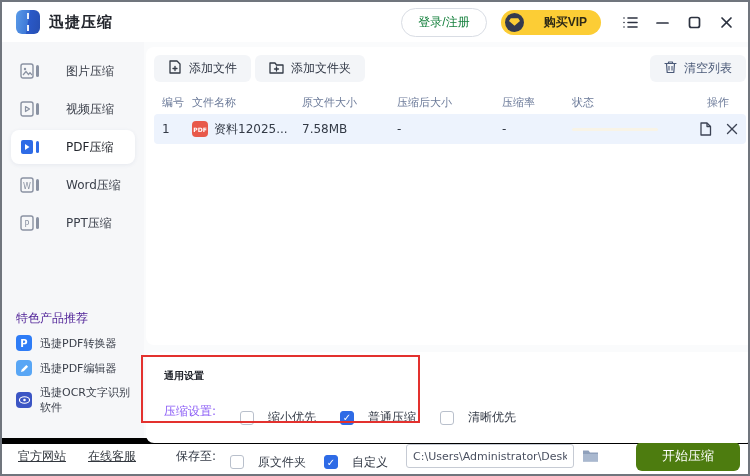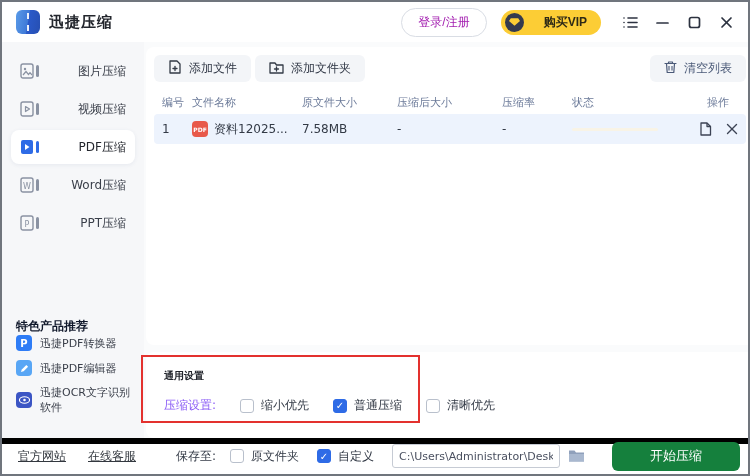--- a/index.html
+++ b/index.html
@@ -12,39 +12,39 @@
 
   
   .topbar { height:40px; background:#fff; display:flex; align-items:center; padding:0 14px; flex:0 0 auto; }
   .app-icon { position:relative; width:24px; height:24px; border-radius:6px;
     background:linear-gradient(100deg,#5a9be8 0%,#3f7ad8 48%,#2a59c8 52%,#274fb2 100%); margin-right:9px; }
   .app-icon .zip { position:absolute; left:50%; top:3px; bottom:3px; width:0;
     border-left:2px dashed #eaf1fb; transform:translateX(-1px); }
   .app-title { font-size:15px; font-weight:bold; color:#23262d; letter-spacing:1px; }
   .topbar-right { margin-left:auto; display:flex; align-items:center; gap:14px; }
   .login-btn { border:1px solid #d9dde4; border-radius:15px; background:#fff; padding:5px 16px;
-    font-size:12px; color:#a21caf; cursor:pointer; }
+    font-size:12px; color:#15803d; cursor:pointer; }
   .vip-btn { display:flex; align-items:center; gap:20px; background:#fccd35; border:none; border-radius:15px;
     padding:3px 14px 3px 4px; font-size:12px; color:#2e2a16; font-weight:bold; cursor:pointer; }
   .vip-badge { width:19px; height:19px; border-radius:50%; background:#343a4e; display:flex; align-items:center; justify-content:center; }
   .win-icons { display:flex; align-items:center; gap:17px; margin-left:8px; color:#2c3240; }
   .win-icons .wi { width:15px; height:15px; display:flex; align-items:center; justify-content:center; cursor:pointer; }
 
   
   .body { flex:1 1 auto; display:flex; min-height:0; }
 
   
   .sidebar { width:142px; background:#f6f7f9; display:flex; flex-direction:column; padding:10px 0 10px 0; flex:0 0 auto; }
   .nav-item { display:flex; align-items:center; gap:26px; height:34px; margin:2px 9px; padding:0 9px;
-    border-radius:8px; font-size:12px; color:#3a3f4a; cursor:pointer;justify-content:space-between; }
+    border-radius:8px; font-size:12px; color:#3a3f4a; cursor:pointer; }
   .nav-item.active { background:#fff; box-shadow:0 1px 4px rgba(40,60,110,.08); color:#23262d; }
   .nav-icon { width:20px; height:18px; display:flex; align-items:center; color:#8a92a2; }
   .nav-item.active .nav-icon { color:#2e6be6; }
   .side-products { margin-top:auto; padding:0 14px 4px 14px; }
-  .products-title { font-size:12px; font-weight:bold; color:#0f172a; margin-bottom:0; }
+  .products-title { font-size:12px; font-weight:normal; color:#4c1d95; margin-bottom:8px; }
   .product-item { display:flex; align-items:center; gap:8px; margin-bottom:9px; font-size:11px; color:#3a3f4a; cursor:pointer; }
   .p-icon { width:16px; height:16px; border-radius:4px; display:flex; align-items:center; justify-content:center;
     color:#fff; font-size:10px; font-weight:bold; flex:0 0 auto; }
 
   
   .main { flex:1 1 auto; position:relative; background:#fafbfc; padding:5px 6px 0 2px; display:flex; flex-direction:column; }
   .file-card { background:#fff; border-radius:8px; height:298px; padding:8px 8px 0 8px; flex:0 0 auto; }
   .toolbar { display:flex; align-items:flex-start; gap:4px; margin-bottom:8px; }
   .tool-btn { display:flex; align-items:center; gap:7px; background:#f3f5f8; border:none; border-radius:6px;
     height:27px; padding:0 14px; font-size:12px; color:#2f3644; cursor:pointer; }
@@ -57,39 +57,39 @@
   .pdf-chip { width:16px; height:16px; border-radius:4px; background:#e8594a; color:#fff; font-size:6px; font-weight:bold;
     display:flex; align-items:center; justify-content:center; flex:0 0 auto; }
   .status-bar { width:86px; height:3px; border-radius:2px; background:#f8f3e6; }
   .row-ops { display:flex; align-items:center; justify-content:center; gap:14px; width:56px; color:#3c4354; }
   .op { cursor:pointer; display:flex; align-items:center; }
 
   .settings-card { background:#fff; border-radius:8px; margin-top:7px; flex:1 1 auto; padding:17px 18px; }
   .settings-title { font-size:10px; font-weight:bold; color:#23262d; margin-bottom:14px; }
   .settings-row { display:flex; align-items:center; gap:24px; font-size:12px; color:#333a46; }
   .settings-label { color:#8b5cf6; }
-  .check-item { display:flex; align-items:center; gap:7px; cursor:pointer; }
+  .check-item { display:flex; align-items:center; gap:14px; cursor:pointer;margin-top:12px; }
   .checkbox { width:14px; height:14px; border:1px solid #b9c0cc; border-radius:3px; background:#fff;
     display:flex; align-items:center; justify-content:center; font-size:10px; color:transparent; }
   .checkbox.checked { background:#2e6be6; border-color:#2e6be6; color:#fff; }
 
   
   .annotation-box { position:absolute; left:139px; top:353px; width:279px; height:68px;
     border:2px solid #e3312e; pointer-events:none; z-index:5; }
 
   
   .footer { height:36px; background:#fff; border-top:6px solid #000000; display:flex; align-items:center;
     padding:0 8px 6px 16px; flex:0 0 auto; font-size:12px; color:#333a46; }
   .f-link { text-decoration:underline; color:#33383f; margin-right:22px; cursor:pointer; }
   .save-label { margin-left:18px; margin-right:14px; }
   .footer .check-item { margin-right:18px; }
   .path-input { width:168px; height:24px; border:1px solid #c6cbd4; border-radius:3px; font-size:11px;
     color:#4a5060; padding:0 6px; font-family:"DejaVu Sans","Liberation Sans",sans-serif; }
   .folder-ico { margin-left:8px; display:flex; align-items:center; cursor:pointer; }
-  .start-btn { margin-left:auto; width:128px; height:29px; background:#15803d; color:#fff; border:none;
+  .start-btn { margin-left:auto; width:104px; height:29px; background:#4d7c0f; color:#fff; border:none;
     border-radius:6px; font-size:13px; cursor:pointer; }
 </style>
 </head>
 <body>
 
 <div class="window">
 
   <div class="topbar">
     <div class="app-icon">
         <div class="zip"></div>

